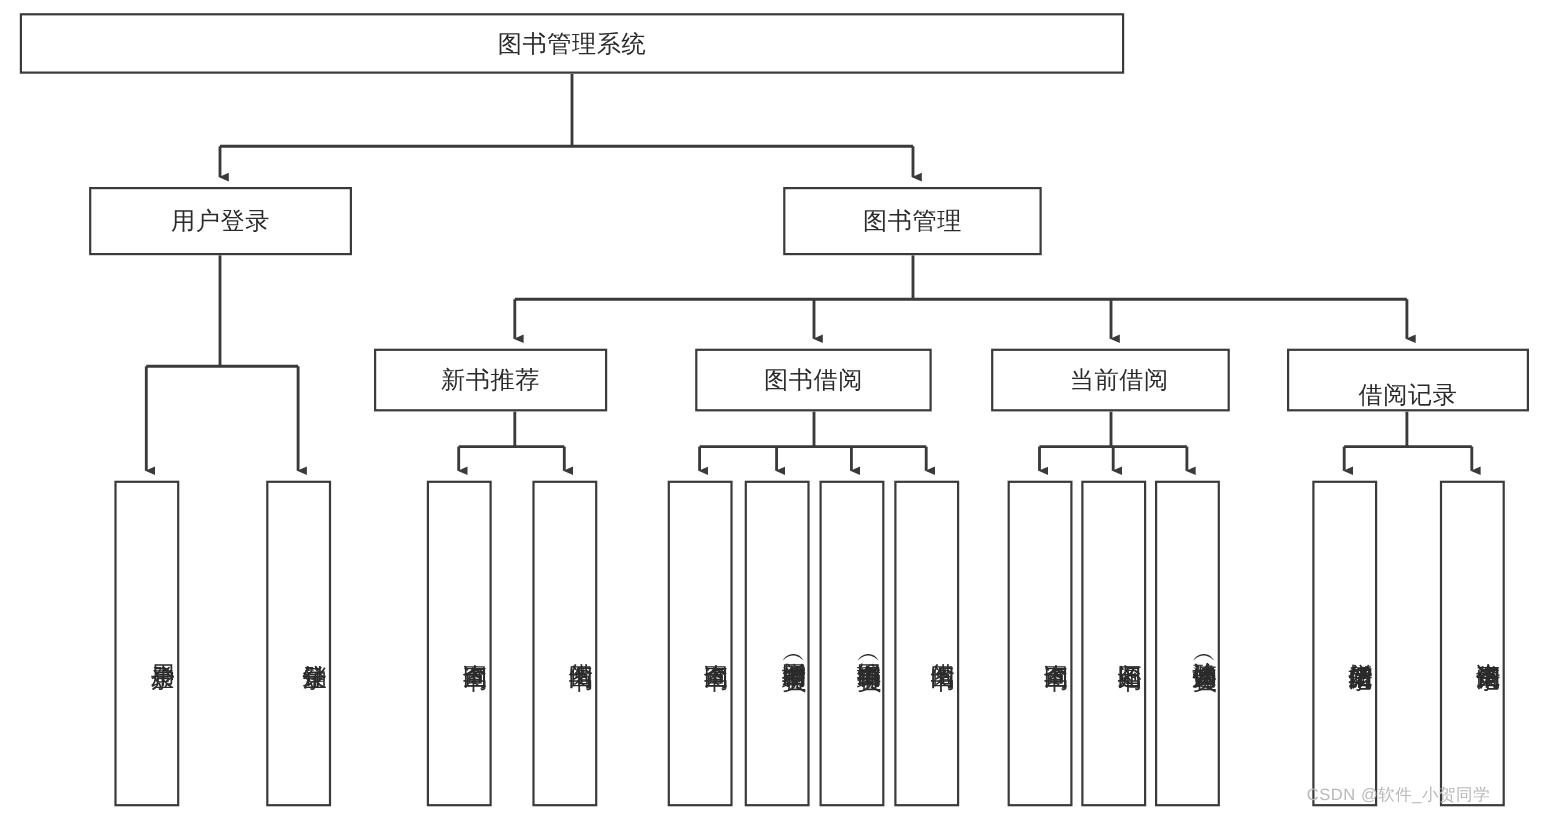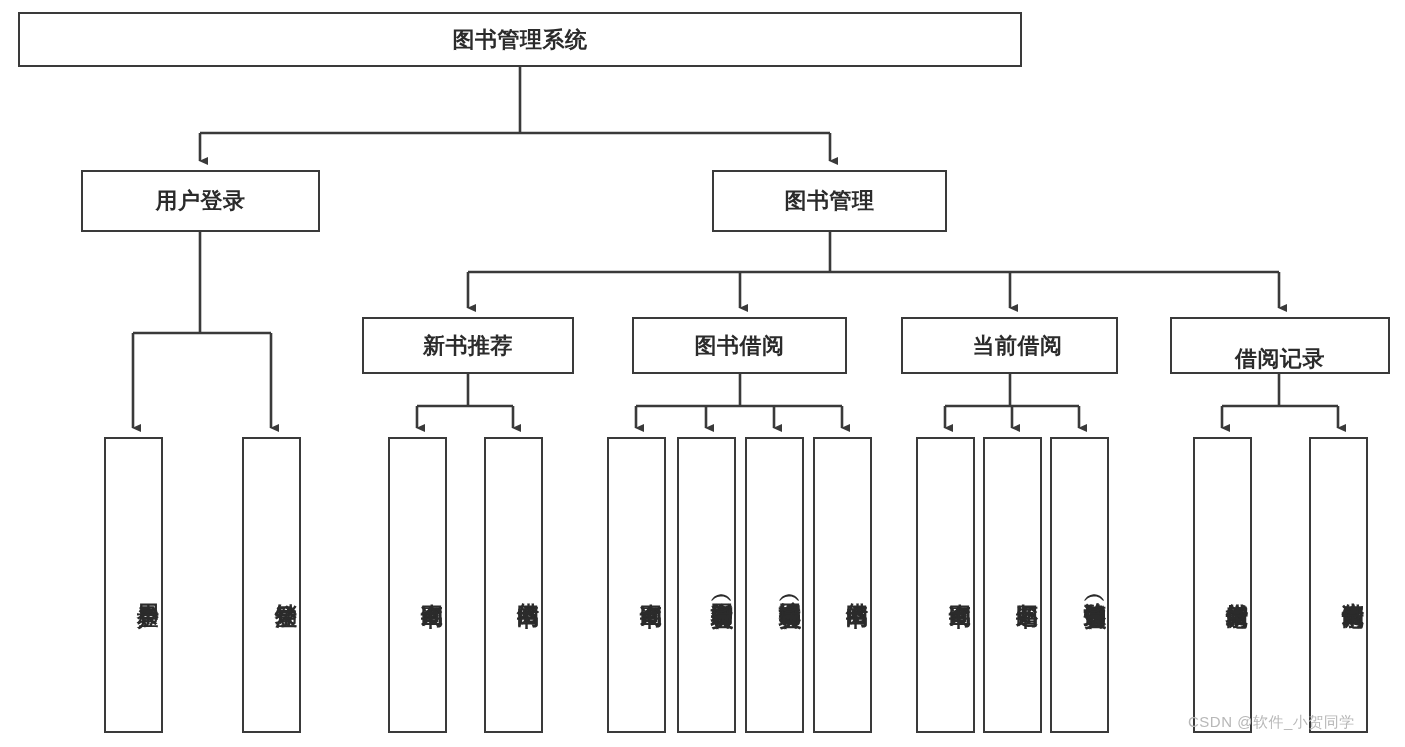--- a/index.html
+++ b/index.html
@@ -29,21 +29,20 @@
     position: absolute;
     box-sizing: border-box;
     border: 2.4px solid #3a3a3a;
     background: #ffffff;
     display: flex;
     align-items: center;
     justify-content: center;
     color: #2b2b2b;
     line-height: 1.18;
     text-align: center;
-    font-weight: bold;
   }
   .node.h {
     font-size: 22px;
     letter-spacing: 0.5px;
   }
   .node.v {
     writing-mode: vertical-rl;
     text-orientation: upright;
     font-size: 22px;
     letter-spacing: 1px;
@@ -129,21 +128,21 @@
     <span>图书管理系统</span>
   </div>
 
   <div class="node h" style="left:81px; top:170px; width:239px; height:62px;">
     <span>用户登录</span>
   </div>
   <div class="node h" style="left:712px; top:170px; width:235px; height:62px;justify-content:center;">
     <span>图书管理</span>
   </div>
 
-  <div class="node h" style="left:362px; top:317px; width:212px; height:57px;">
+  <div class="node h" style="left:340px; top:317px; width:212px; height:57px;">
     <span>新书推荐</span>
   </div>
   <div class="node h" style="left:632px; top:317px; width:215px; height:57px;text-align:center;">
     <span>图书借阅</span>
   </div>
   <div class="node h" style="left:901px; top:317px; width:217px; height:57px;padding-left:16px;">
     <span>当前借阅</span>
   </div>
   <div class="node h" style="left:1170px; top:317px; width:220px; height:57px;align-items:flex-end;">
     <span>借阅记录</span>

